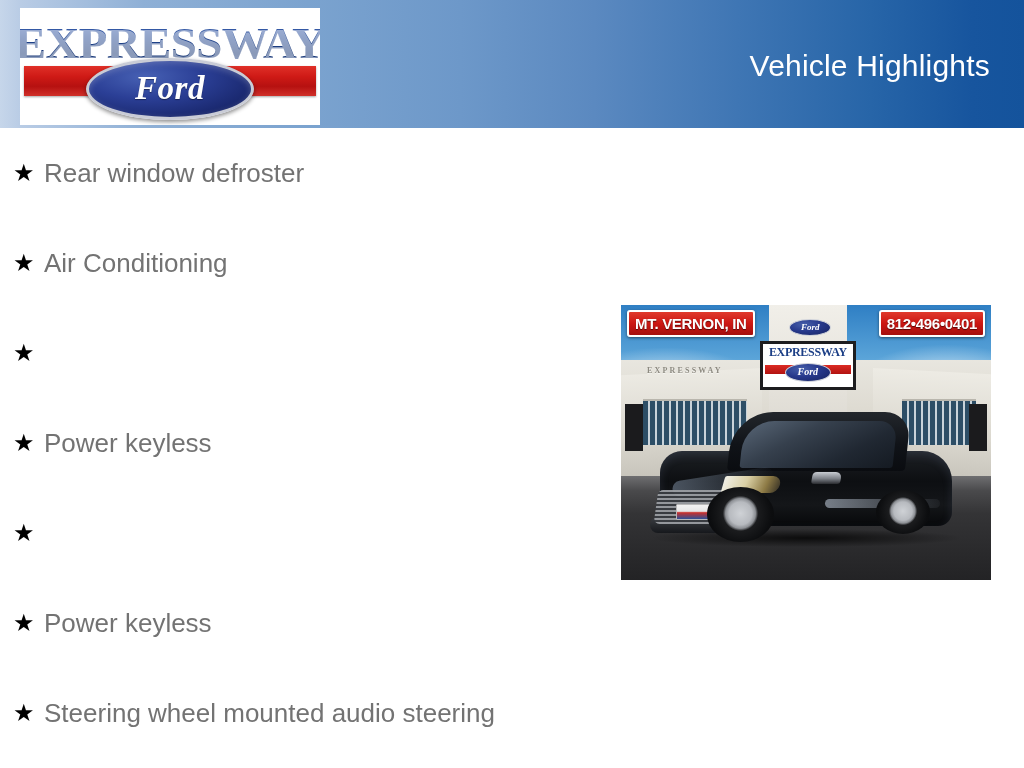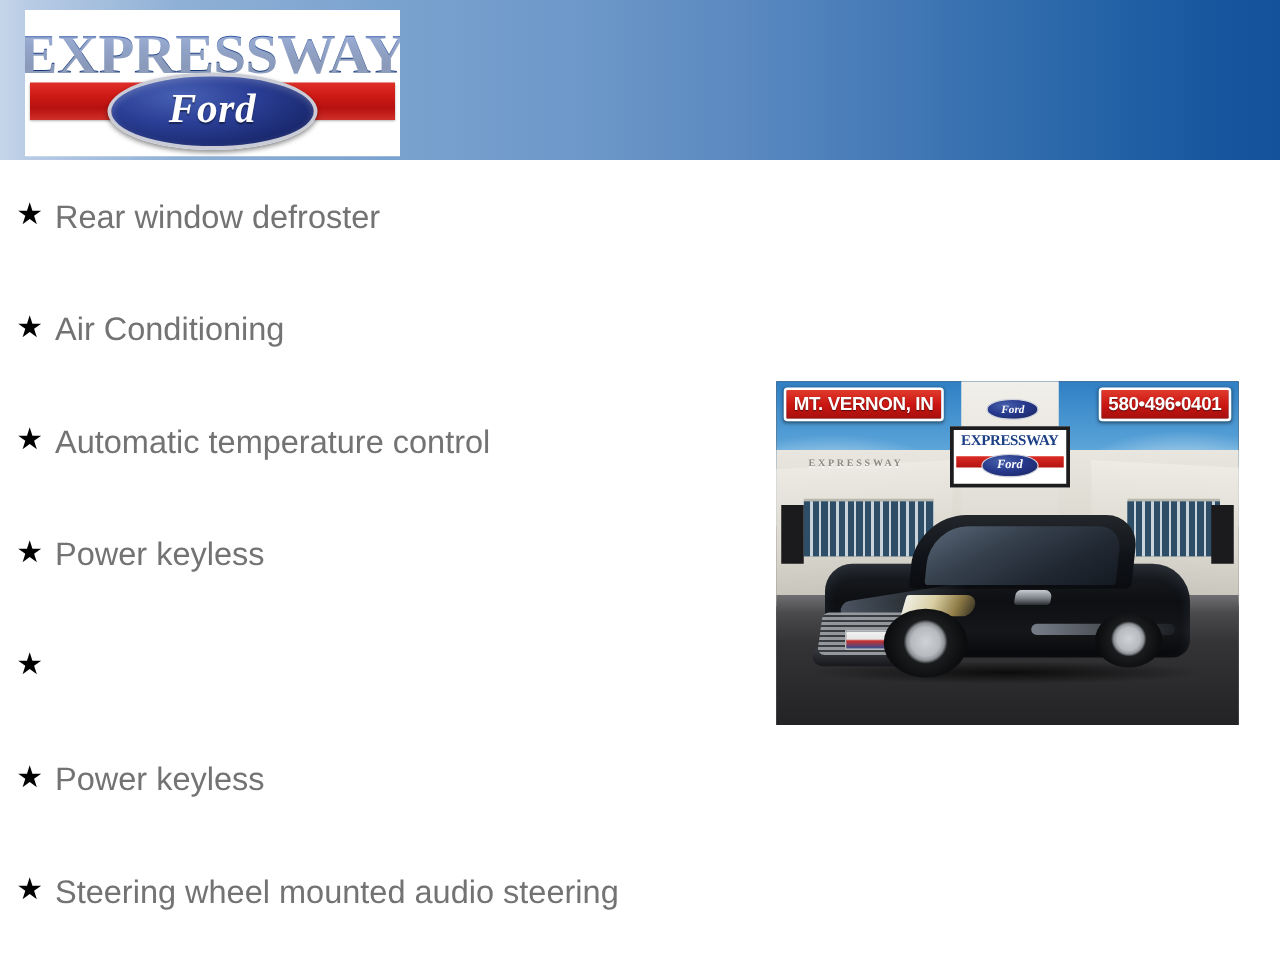--- a/index.html
+++ b/index.html
@@ -420,34 +420,34 @@
   <div id="dealer-logo-box">
     <div class="logo-inner">
       <div id="logo-wordmark">EXPRESSWAY</div>
       <div id="logo-red-banner"></div>
       <div id="ford-oval">
         <div id="ford-oval-text">Ford</div>
       </div>
     </div>
   </div>
 
+  <div id="header-title">Vehicle Highlights</div>
 </div>
 
 <ul id="highlights-list">
   <li class="highlight-item">
     <span class="highlight-bullet">★</span>
     <span class="highlight-label">Rear window defroster</span>
   </li>
   <li class="highlight-item">
     <span class="highlight-bullet">★</span>
     <span class="highlight-label">Air Conditioning</span>
   </li>
   <li class="highlight-item">
     <span class="highlight-bullet">★</span>
-    <span class="highlight-label">Automatic temperature control</span>
   </li>
   <li class="highlight-item">
     <span class="highlight-bullet">★</span>
     <span class="highlight-label">Power keyless</span>
   </li>
   <li class="highlight-item">
     <span class="highlight-bullet">★</span>
   </li>
   <li class="highlight-item">
     <span class="highlight-bullet">★</span>
@@ -497,14 +497,14 @@
     <div class="car-bumper"></div>
     <div class="car-grille"></div>
     <div class="car-headlight"></div>
     <div class="car-plate"></div>
     <div class="car-mirror"></div>
     <div class="car-wheel front"></div>
     <div class="car-wheel rear"></div>
   </div>
 
   <div class="photo-badge" id="photo-badge-location">MT. VERNON, IN</div>
-  <div class="photo-badge" id="photo-badge-phone">580•496•0401</div>
+  <div class="photo-badge" id="photo-badge-phone">812•496•0401</div>
 </div>
 
 </body></html>

